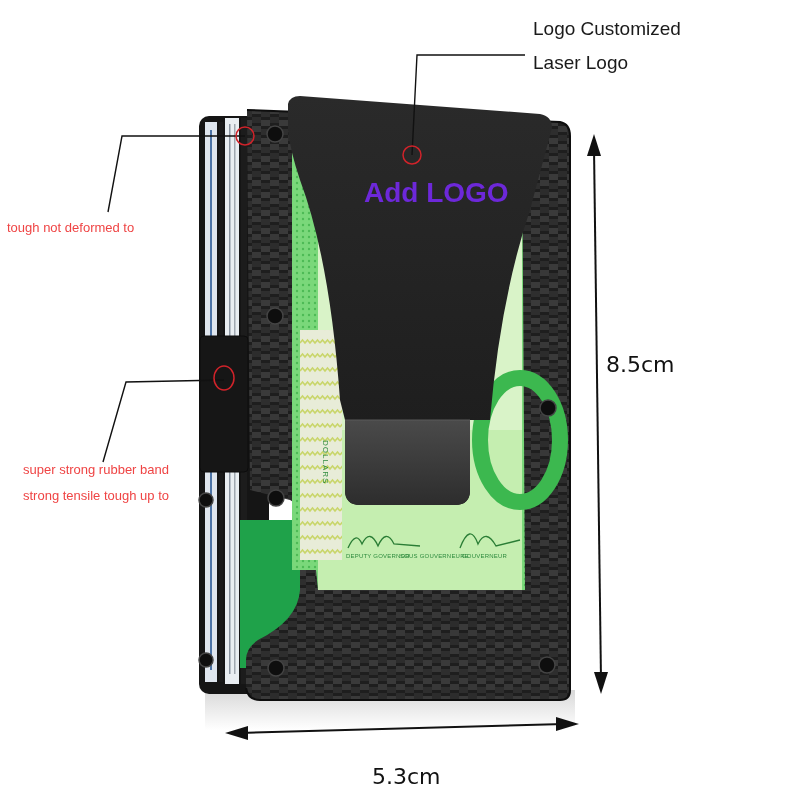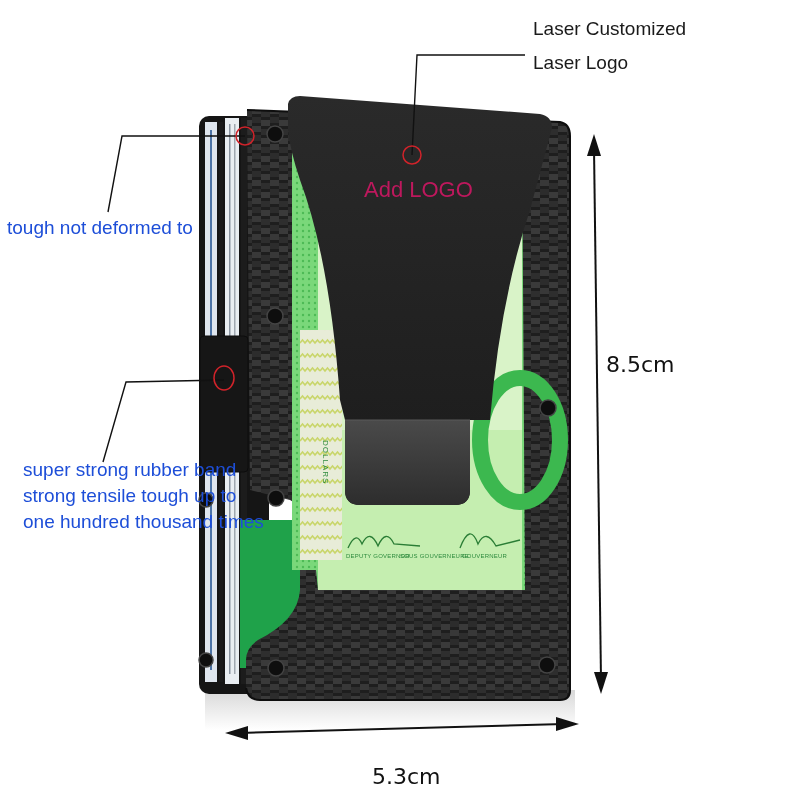--- a/index.html
+++ b/index.html
@@ -1,21 +1,21 @@
 <!DOCTYPE html>
 <html><head>
 <meta charset="utf-8">
 <style>
   html, body { margin: 0; padding: 0; background: #ffffff; }
   body { width: 799px; height: 799px; position: relative; overflow: hidden; font-family: "Liberation Sans", sans-serif; color: #111; }
   .abs { position: absolute; }
-  .caption { font-family: "Liberation Sans", sans-serif; font-size: 19px; color: #1d4ed8; line-height: 26px; white-space: nowrap; }
+  .caption { font-family: "Liberation Sans", sans-serif; font-size: 13px; color: #ef4444; line-height: 26px; white-space: nowrap; }
   .title-cap { font-size: 19px; line-height: 34px; color: #1a1a1a; }
   .dim-label { font-family: "DejaVu Sans", sans-serif; font-size: 22px; color: #111; }
-  .logo-text { font-family: "Liberation Sans", sans-serif; font-weight: normal; font-size: 22px; color: #be185d; }
+  .logo-text { font-family: "Liberation Sans", sans-serif; font-weight: bold; font-size: 28px; color: #6d28d9; }
   svg { position: absolute; left: 0; top: 0; }
   .bill-small { font-family: "Liberation Sans", sans-serif; font-size: 6px; color: #2e8b3e; letter-spacing: 0.2px; }
 </style>
 </head>
 <body>
 
 <svg width="799" height="799" viewBox="0 0 799 799">
   <defs>
     <pattern id="carbon" width="18" height="18" patternUnits="userSpaceOnUse">
       <rect width="18" height="18" fill="#1e1e1e"></rect>
@@ -106,34 +106,33 @@
   <line x1="594" y1="148" x2="601" y2="680" stroke="#111" stroke-width="2"></line>
   <polygon points="594,134 587,156 601,156" fill="#111"></polygon>
   <polygon points="601,694 594,672 608,672" fill="#111"></polygon>
 
   <line x1="240" y1="733" x2="564" y2="724" stroke="#111" stroke-width="2"></line>
   <polygon points="225,733 248,726 248,740" fill="#111"></polygon>
   <polygon points="579,724 556,717 556,731" fill="#111"></polygon>
 </svg>
 
 <div class="abs title-cap" style="left:533px; top:12px;">
-  <div>Laser Customized</div>
+  <div>Logo Customized</div>
   <div>Laser Logo</div>
 </div>
 
 <div class="abs logo-text" style="left:364px; top:177px;">Add LOGO</div>
 
 <div class="abs caption" style="left:7px; top:215px;">
   <div>tough not deformed to</div>
 </div>
 
 <div class="abs caption" style="left:23px; top:457px;">
   <div>super strong rubber band</div>
   <div>strong tensile tough up to</div>
-  <div>one hundred thousand times</div>
 </div>
 
 <div class="abs dim-label" style="left:606px; top:352px;">8.5cm</div>
 <div class="abs dim-label" style="left:372px; top:764px;">5.3cm</div>
 
 <div class="abs bill-small" style="left:330px; top:440px; transform: rotate(90deg); transform-origin:left top; font-size:8px; letter-spacing:1px;">DOLLARS</div>
 <div class="abs bill-small" style="left:346px; top:553px;">DEPUTY GOVERNOR</div>
 <div class="abs bill-small" style="left:400px; top:553px;">SOUS GOUVERNEURE</div>
 <div class="abs bill-small" style="left:462px; top:553px;">GOUVERNEUR</div>
 

